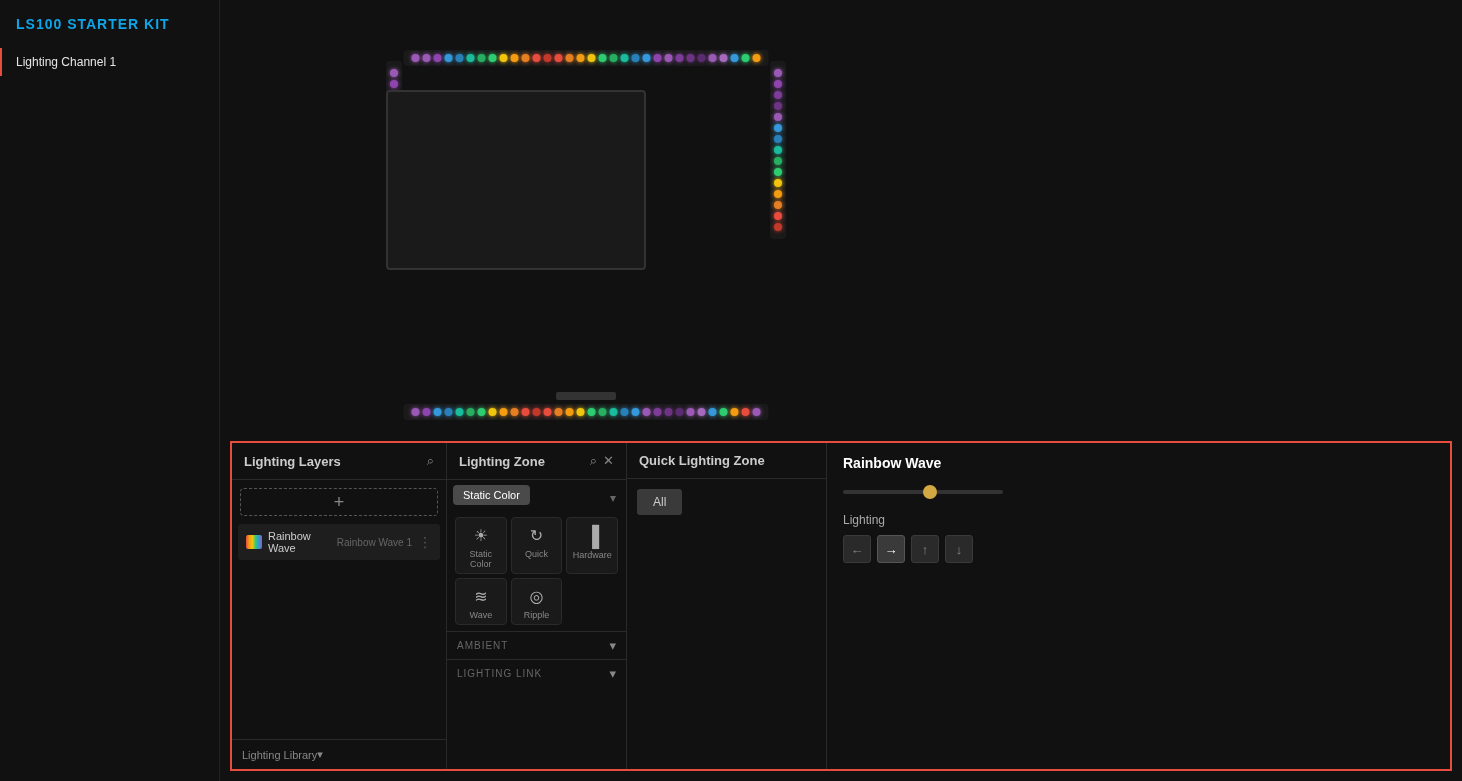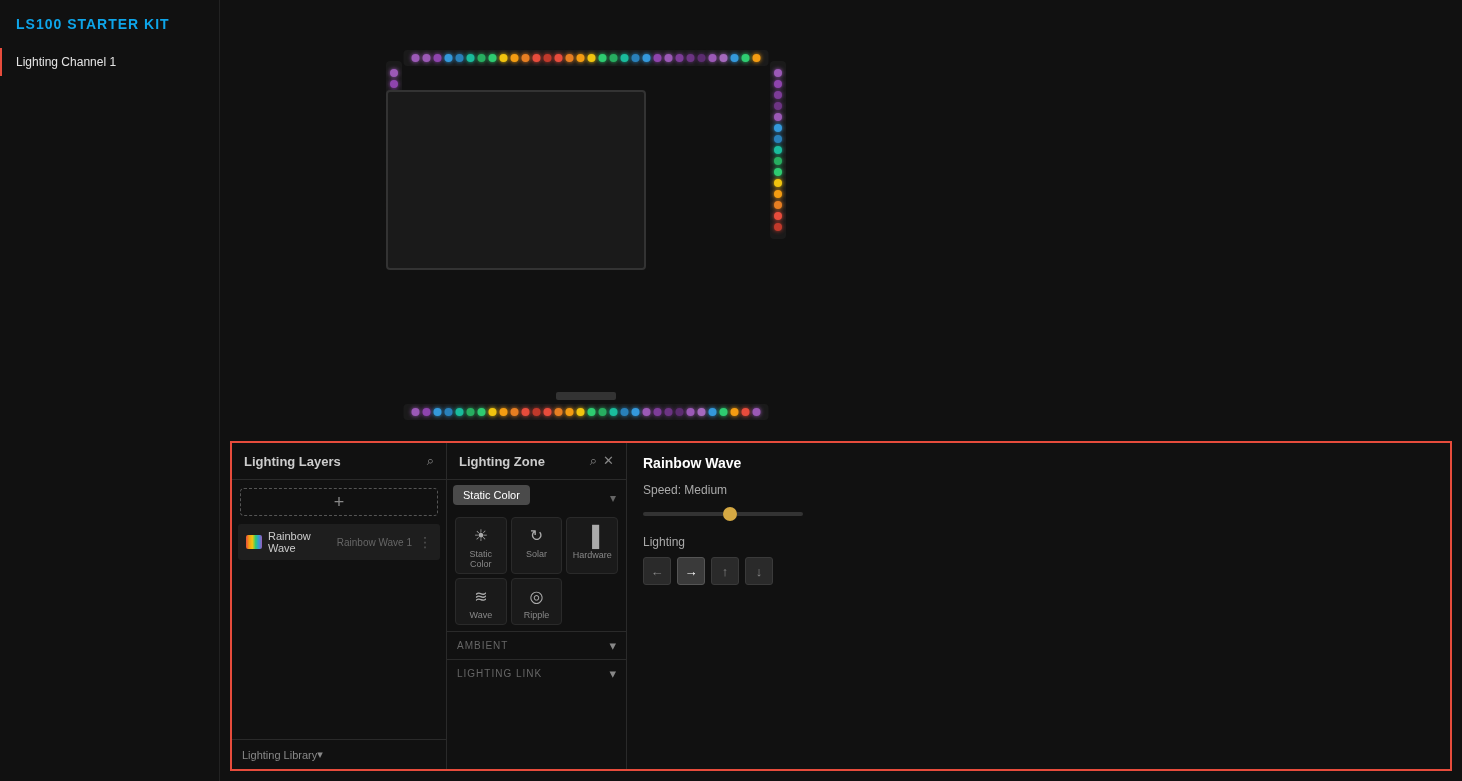--- a/index.html
+++ b/index.html
@@ -573,21 +573,21 @@
         <span class="scroll-indicator">▾</span>
       </div>
 
       <div class="effect-grid">
         <div class="effect-item">
           <span class="effect-icon">☀</span>
           <span class="effect-name">Static Color</span>
         </div>
         <div class="effect-item">
           <span class="effect-icon">↻</span>
-          <span class="effect-name">Solar</span>
+          <span class="effect-name">Quick</span>
         </div>
         <div class="effect-item">
           <span class="effect-icon" style="font-size:20px; line-height:1;">▐</span>
           <span class="effect-name">Hardware</span>
         </div>
         <div class="effect-item">
           <span class="effect-icon">≋</span>
           <span class="effect-name">Wave</span>
         </div>
         <div class="effect-item">
@@ -599,24 +599,29 @@
       <div class="collapsible-row">
         <span class="collapsible-label">AMBIENT</span>
         <span class="panel-icon">▾</span>
       </div>
       <div class="collapsible-row">
         <span class="collapsible-label">LIGHTING LINK</span>
         <span class="panel-icon">▾</span>
       </div>
     </div>
 
+    <div class="quick-zone">
+      <div class="panel-header">
+        <span class="panel-title">Quick Lighting Zone</span>
+      </div>
+      <button class="zone-btn">All</button>
+    </div>
 
     <div class="rainbow-wave">
       <div class="rw-title">Rainbow Wave</div>
-      <div class="rw-speed-label">Speed: Medium</div>
       <div class="rw-slider-container">
         <input type="range" class="rw-slider" min="0" max="100" value="55" style="">
       </div>
       <div class="rw-direction-label">Lighting</div>
       <div class="direction-btns">
         <div class="dir-btn">←</div>
         <div class="dir-btn active">→</div>
         <div class="dir-btn">↑</div>
         <div class="dir-btn">↓</div>
       </div>

